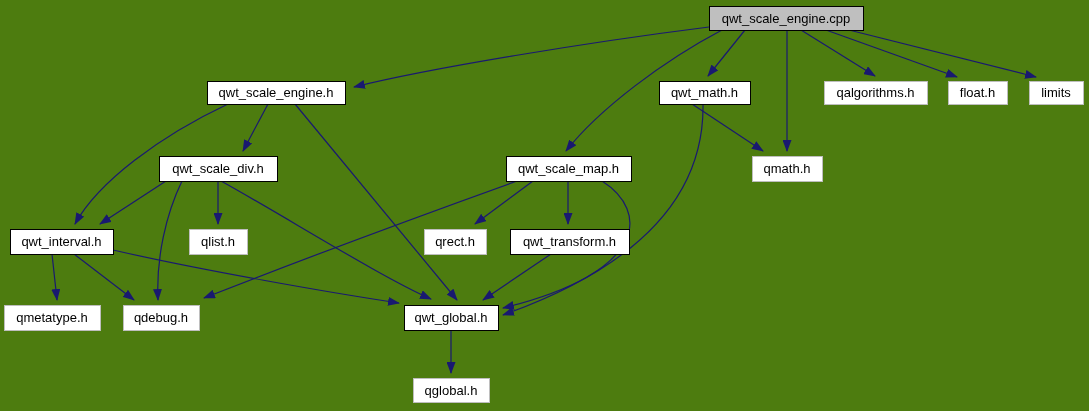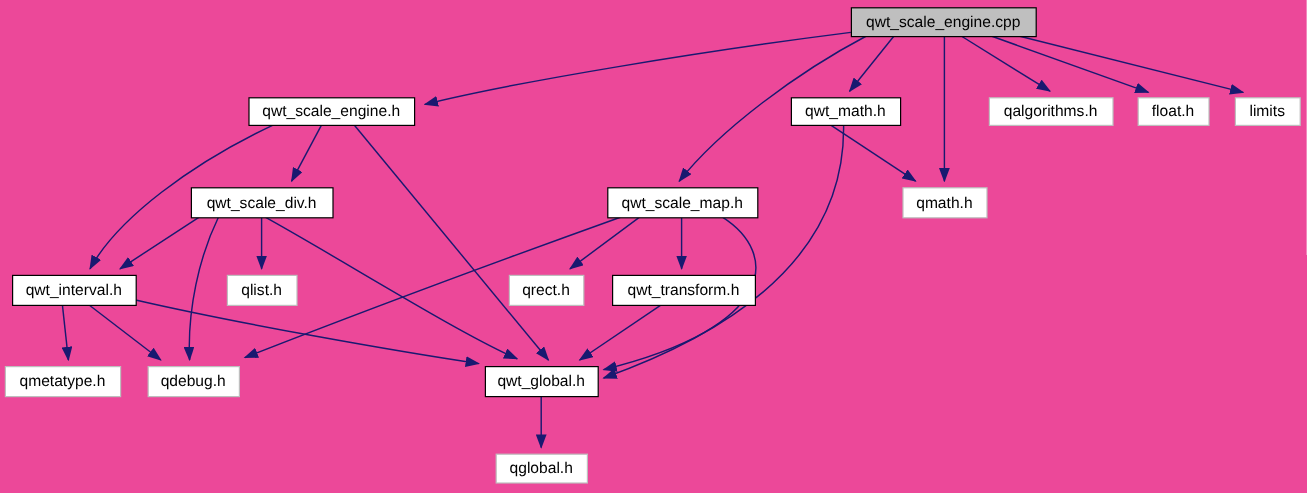--- a/index.html
+++ b/index.html
@@ -5,21 +5,21 @@
   html, body {
     margin: 0;
     padding: 0;
     background: #ffffff;
     font-family: "Liberation Sans", "DejaVu Sans", sans-serif;
   }
   #stage {
     position: relative;
     width: 1089px;
     height: 411px;
-    background: #ec4899;
+    background: #4d7c0f;
     overflow: hidden;
   }
   svg { display: block; }
   .node-label {
     font-family: "Liberation Sans", "DejaVu Sans", sans-serif;
     font-size: 13px;
     fill: #000000;
   }
 </style>
 </head>

